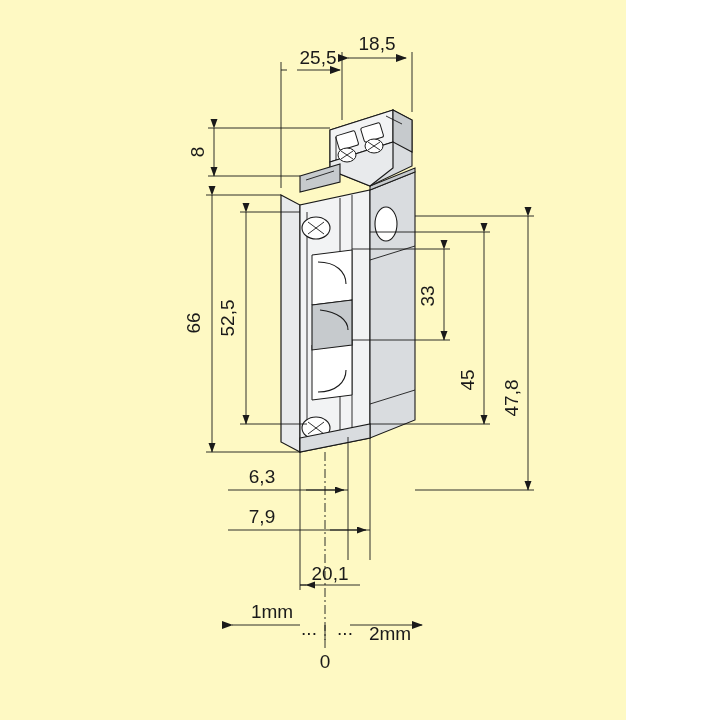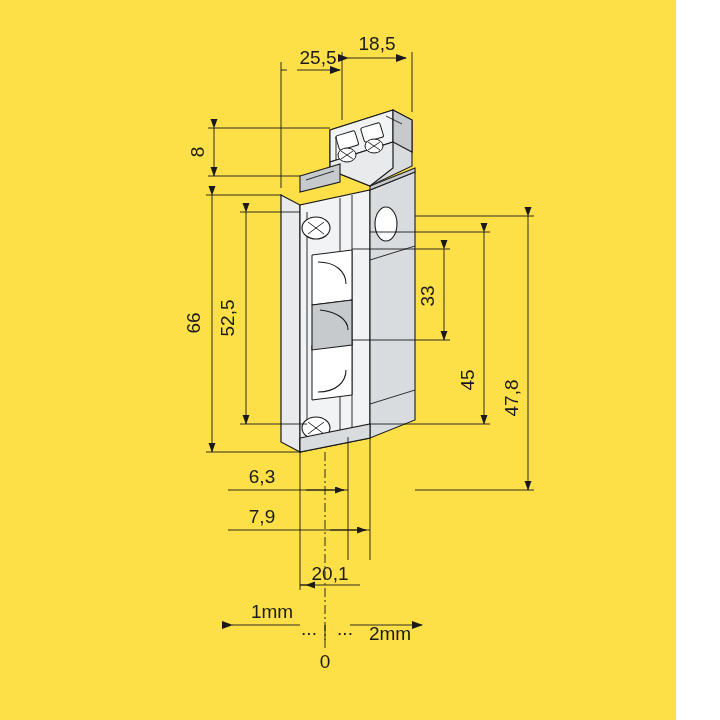--- a/index.html
+++ b/index.html
@@ -8,23 +8,23 @@
     background: #ffffff;
   }
   body {
     width: 720px;
     height: 720px;
     font-family: "Liberation Sans", sans-serif;
     overflow: hidden;
   }
   #stage {
     position: relative;
-    width: 676px;
+    width: 626px;
     height: 720px;
-    background: #fde047;
+    background: #fef9c3;
   }
   svg.drawing {
     position: absolute;
     left: 0;
     top: 0;
     width: 720px;
     height: 720px;
   }
   .dim-text {
     font-family: "Liberation Sans", sans-serif;

